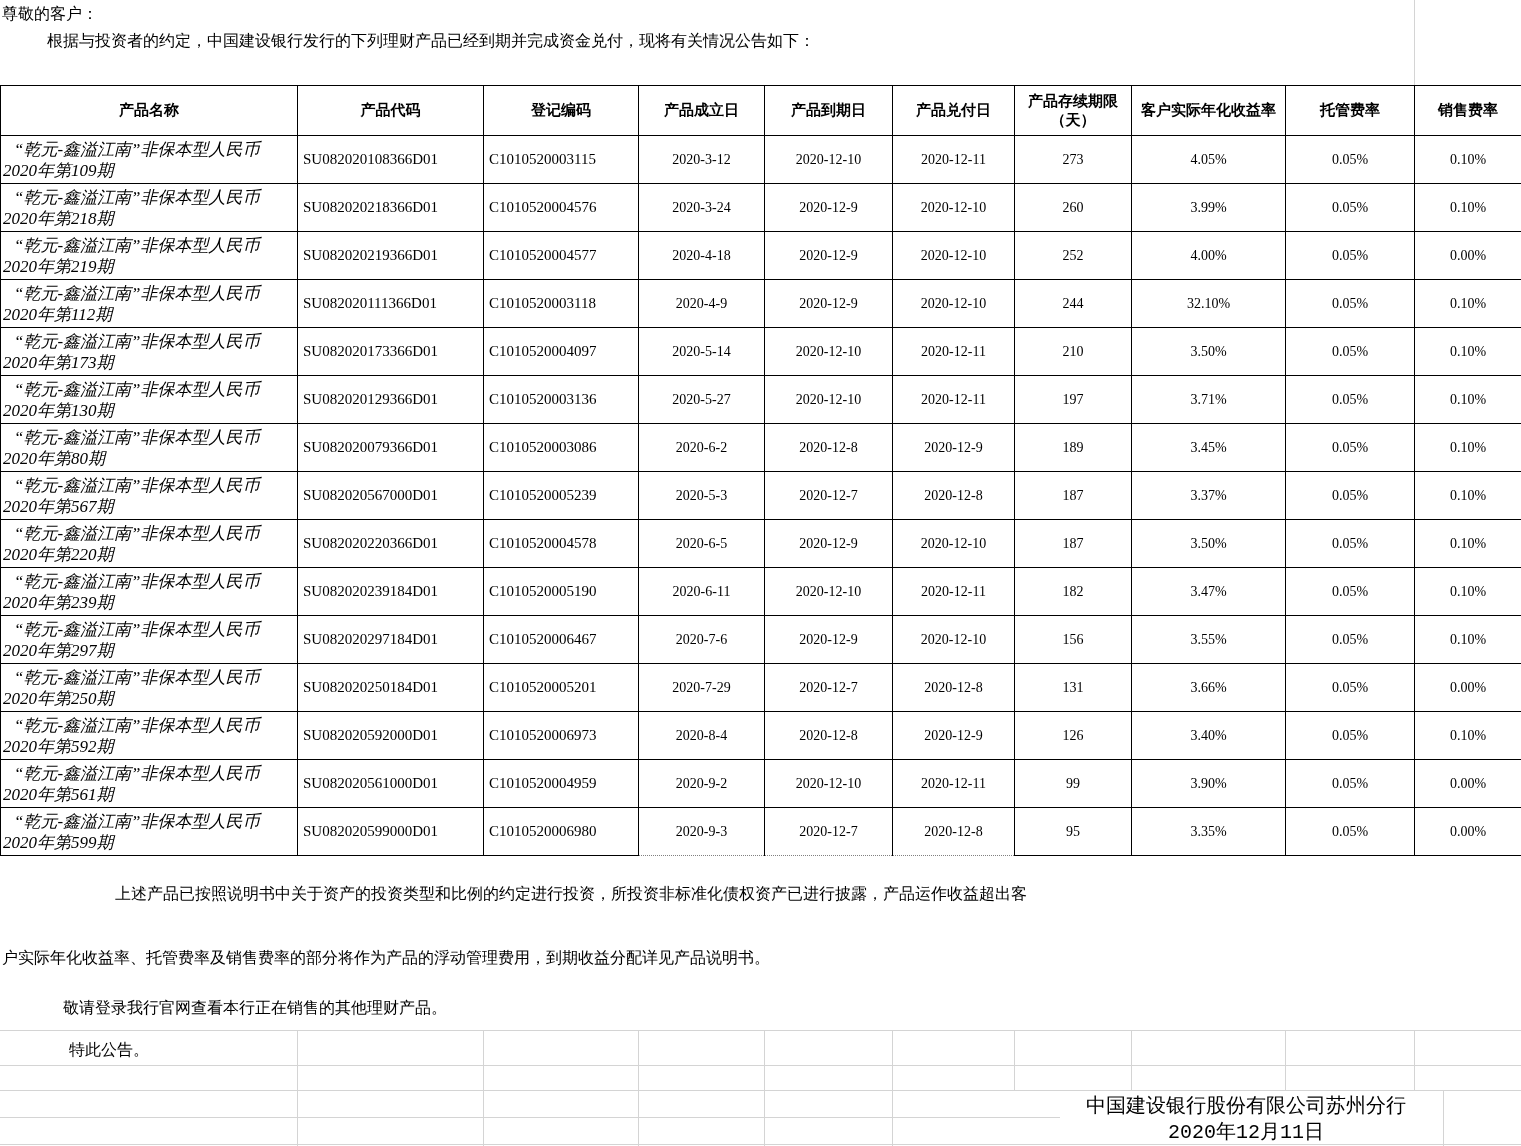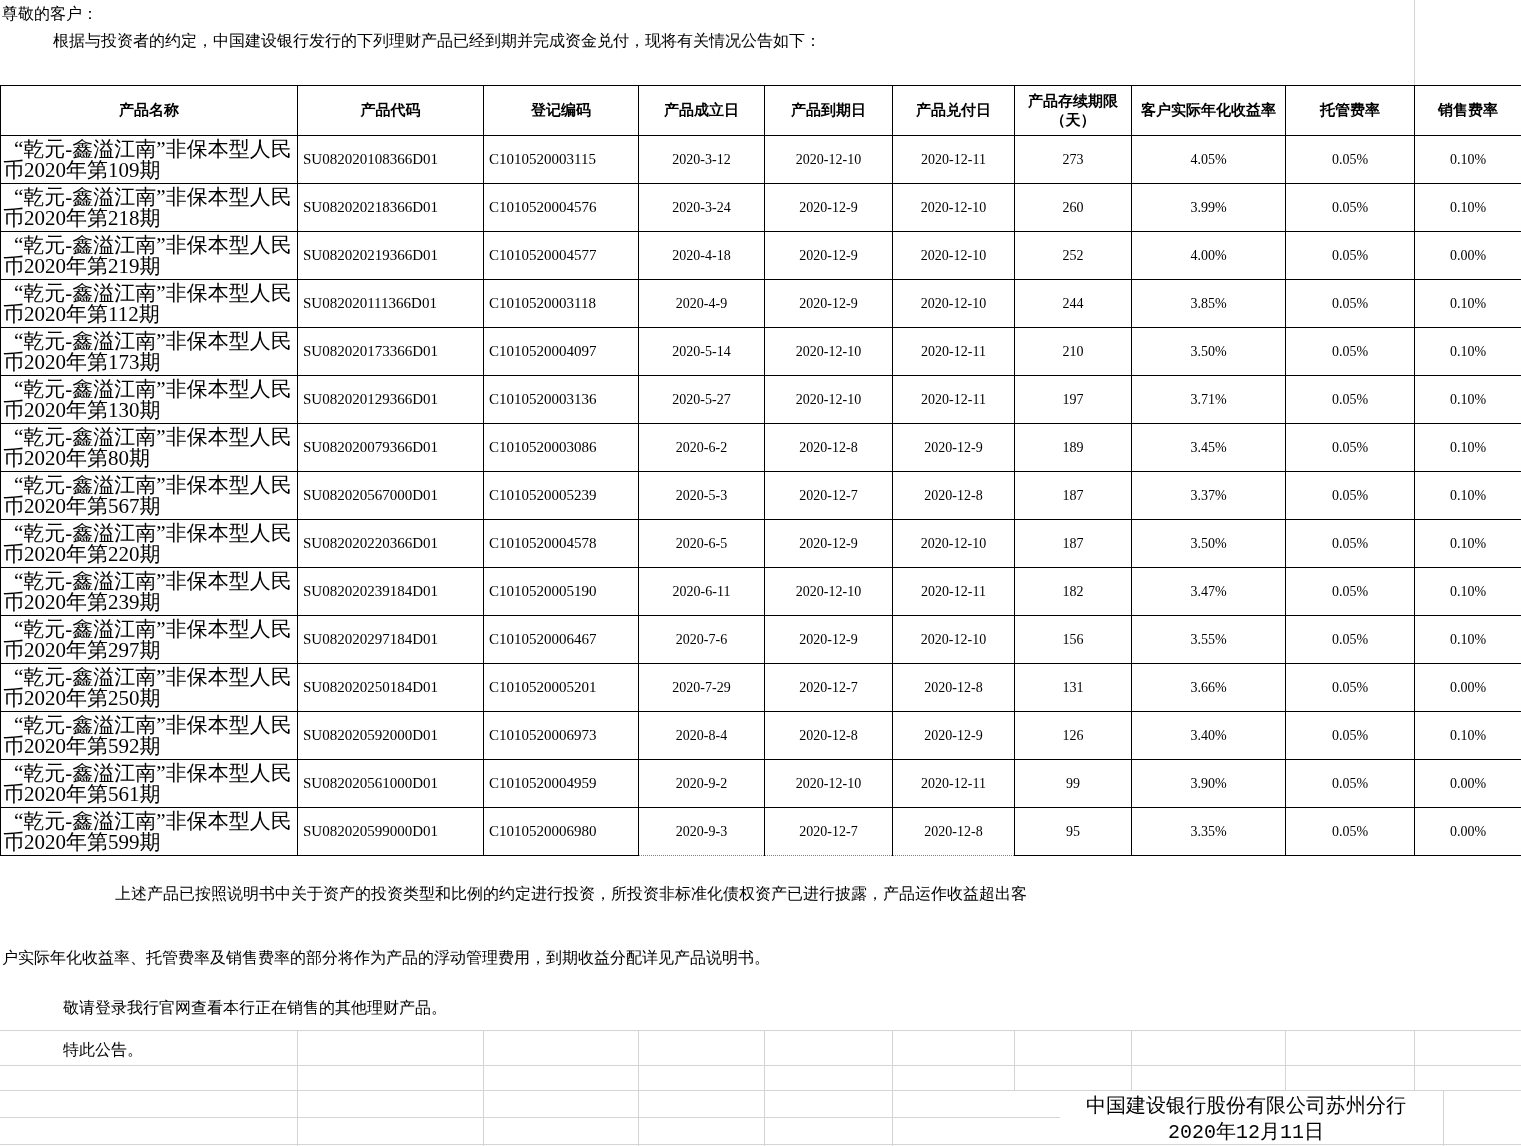--- a/index.html
+++ b/index.html
@@ -5,55 +5,55 @@
   html,body { margin:0; padding:0; }
   body {
     width:1521px; height:1146px; background:#ffffff; position:relative;
     font-family:"Liberation Serif","DejaVu Serif",serif; color:#000;
     overflow:hidden;
   }
   .abs { position:absolute;font-family:Liberation Mono, monospace; }
 
   
   #salutation { left:2px; top:4px; font-size:16px; white-space:nowrap; }
-  #intro-body { left:53px; top:31px; font-size:16px; white-space:nowrap; }
+  #intro-body { left:47px; top:31px; font-size:16px; white-space:nowrap; }
 
   
   #products-table {
     position:absolute; left:0; top:85px; width:1521px;
     border-collapse:collapse; table-layout:fixed;
   }
   #products-table th, #products-table td {
     border:1px solid #000; overflow:hidden; vertical-align:middle;
   }
   #products-table thead tr { height:50px; }
   #products-table th {
     font-size:15px; font-weight:bold; text-align:center; padding:0; line-height:19px;
   }
   #products-table th.wrap { padding:0 1px; }
   #products-table tbody tr { height:48px; }
   #products-table td { font-size:14px; text-align:center; padding:0; }
   #products-table td[data-col="name"] {
-    text-align:left; font-size:21px; line-height:21px;
-    padding:1px 4px 0 2px; text-indent:11px;
+    text-align:left; font-size:17px; line-height:21px;
+    padding:1px 4px 0 2px; text-indent:11px;font-style:italic;
   }
   #products-table td[data-col="code"], #products-table td[data-col="reg"] {
     text-align:left; font-size:15px; padding-left:5px;
   }
   
   #products-table td[data-col="established"],
   #products-table td[data-col="matured"],
   #products-table td[data-col="paid"] { border-bottom:1px dotted #808080; }
 
   
   .para { font-size:16px; white-space:nowrap; }
   #note-line1 { left:115px; top:884px; }
   #note-line2 { left:2px; top:948px; }
   #website-note { left:63px; top:998px; }
-  #announcement-note { left:63px; top:1040px; }
+  #announcement-note { left:69px; top:1040px; }
   #signature-block { left:1080px; top:1094px; width:332px; text-align:center; }
   #signature-block div { font-size:20px; line-height:26px; }
 
   
   .gridline { position:absolute; background:#d4d4d4; }
   .gl-h { height:1px; }
   .gl-v { width:1px; }
 </style>
 </head>
 <body>
@@ -128,21 +128,21 @@
     <td data-col="sales">0.00%</td>
   </tr>
       <tr>
     <td data-col="name">“乾元-鑫溢江南”非保本型人民币2020年第112期</td>
     <td data-col="code">SU082020111366D01</td>
     <td data-col="reg">C1010520003118</td>
     <td data-col="established">2020-4-9</td>
     <td data-col="matured">2020-12-9</td>
     <td data-col="paid">2020-12-10</td>
     <td data-col="days">244</td>
-    <td data-col="yield">3.85%</td>
+    <td data-col="yield">32.10%</td>
     <td data-col="custody">0.05%</td>
     <td data-col="sales">0.10%</td>
   </tr>
       <tr>
     <td data-col="name">“乾元-鑫溢江南”非保本型人民币2020年第173期</td>
     <td data-col="code">SU082020173366D01</td>
     <td data-col="reg">C1010520004097</td>
     <td data-col="established">2020-5-14</td>
     <td data-col="matured">2020-12-10</td>
     <td data-col="paid">2020-12-11</td>

